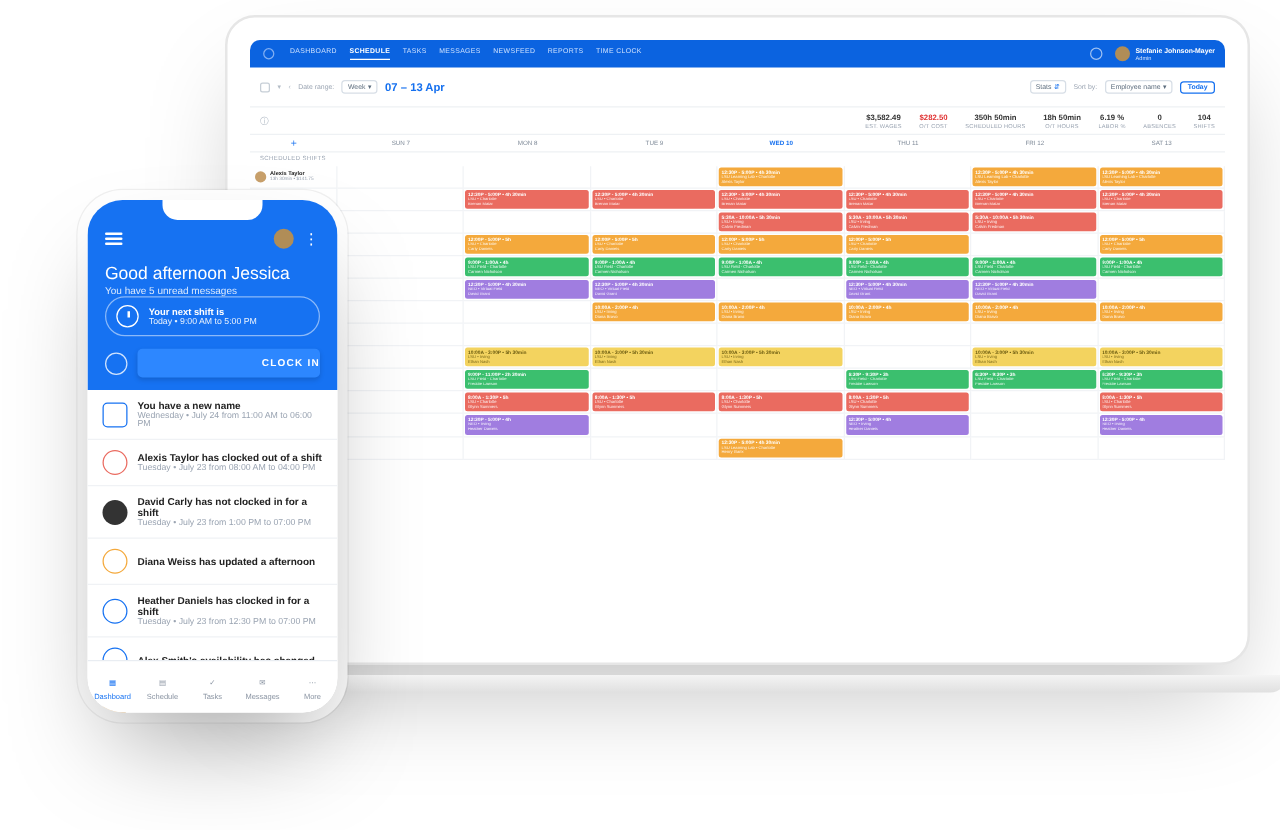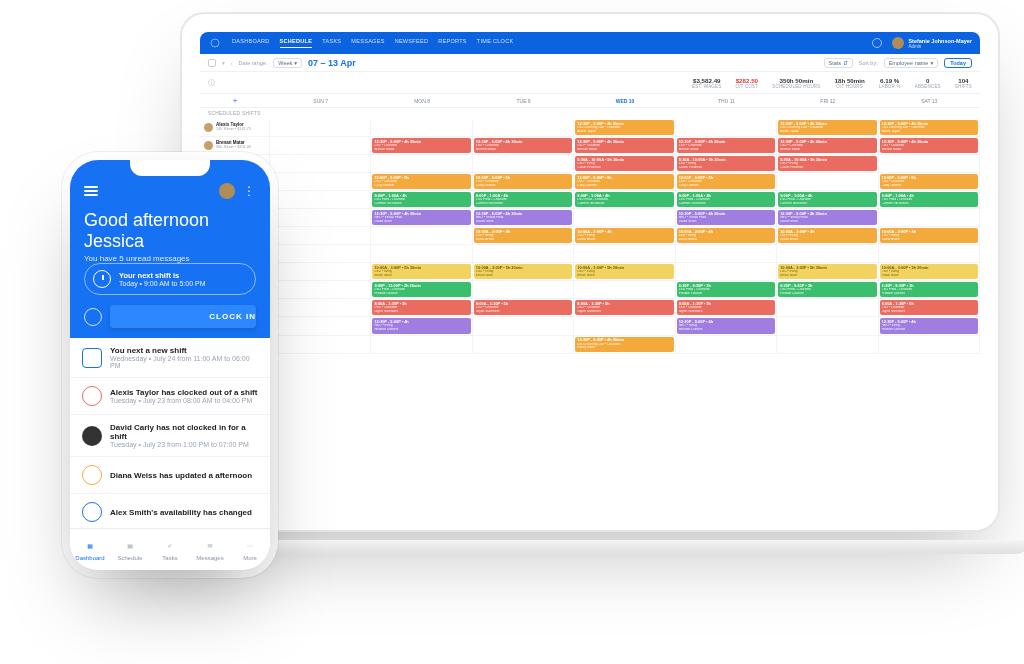--- a/index.html
+++ b/index.html
@@ -52,21 +52,21 @@
   .nav .tabs span.active { color: #fff; font-weight: 700; border-bottom: 1.5px solid #fff; padding-bottom: 3px; }
   .nav .spacer { flex: 1; }
   .nav .user { display: flex; align-items: center; gap: 4px; color: #fff; font-size: 5.5px; }
   .nav .user .avatar { width: 12px; height: 12px; border-radius: 50%; background: #b08d57; }
   .nav .iconbtn { width:10px;height:10px; border:1px solid rgba(255,255,255,.6); border-radius:50%; }
 
   
   .toolbar {
     display: flex;
     align-items: center;
-    height: 18px;
+    height: 32px;
     border-bottom: 1px solid #eef1f4;
     padding: 0 8px;
     gap: 6px;
     font-size: 5.5px;
     color: #666;
   }
   .tb-chk { width:8px;height:8px;border:1px solid #c6ced6;border-radius:2px; }
   .tb-chev { color:#b3bcc6; }
   .tb-label { color:#9aa4b2; }
   .pill {
@@ -169,21 +169,21 @@
     background: #1672f2;
     color: #fff;
     padding: 22px 14px 10px 14px;
     position: relative;
   }
   .ph-bar { display:flex; align-items:center; height:18px; }
   .ph-bar .ham span { display:block;width:14px;height:2px;background:#fff;margin:2px 0;border-radius:1px; }
   .ph-bar .right { margin-left:auto; display:flex; gap:8px; align-items:center; }
   .ph-bar .ravatar { width:16px;height:16px;border-radius:50%;background:#b08d57; }
   .ph-bar .dots { color:#fff; font-size:12px; letter-spacing:1px; }
-  .ph-greet { margin-top: 10px; font-size: 18px; font-weight: 300; }
+  .ph-greet { margin-top: 10px; font-size: 14px; font-weight: 300; }
   .ph-sub { font-size: 8px; opacity:.85; margin-top:2px; }
   .ph-next {
     display:flex; align-items:center; gap:8px;
     border:1px solid rgba(255,255,255,.5); border-radius:18px;
     padding:6px 8px;
   }
   .ph-next .ic { width:18px;height:18px;border:1.5px solid #fff;border-radius:50%; position:relative; flex-shrink:0; }
   .ph-next .ic::after { content:""; position:absolute; left:50%; top:25%; width:1.5px; height:5px; background:#fff; }
   .ph-next .tt { font-size:7.5px; font-weight:700; }
   .ph-next .ts { font-size:7px; opacity:.9; }
@@ -846,21 +846,21 @@
     <div class="ph-clockrow">
       <div class="ic2"></div>
       <div class="ph-clockbtn">CLOCK IN</div>
     </div>
   </div>
 
   <div class="ph-list" id="ph-list">
       <div class="ph-item">
         <div class="ico" style="border-radius:4px;"></div>
         <div>
-          <div class="t">You next a new shift</div>
+          <div class="t">You have a new name</div>
           <div class="s">Wednesday • July 24 from 11:00 AM to 06:00 PM</div>
         </div>
       </div>
       <div class="ph-item">
         <div class="ico red"></div>
         <div>
           <div class="t">Alexis Taylor has clocked out of a shift</div>
           <div class="s">Tuesday • July 23 from 08:00 AM to 04:00 PM</div>
         </div>
       </div>
@@ -868,20 +868,27 @@
         <div class="ico av"></div>
         <div>
           <div class="t">David Carly has not clocked in for a shift</div>
           <div class="s">Tuesday • July 23 from 1:00 PM to 07:00 PM</div>
         </div>
       </div>
       <div class="ph-item">
         <div class="ico orange"></div>
         <div>
           <div class="t">Diana Weiss has updated a afternoon</div>
+        </div>
+      </div>
+      <div class="ph-item">
+        <div class="ico"></div>
+        <div>
+          <div class="t">Heather Daniels has clocked in for a shift</div>
+          <div class="s">Tuesday • July 23 from 12:30 PM to 07:00 PM</div>
         </div>
       </div>
       <div class="ph-item">
         <div class="ico"></div>
         <div>
           <div class="t">Alex Smith's availability has changed</div>
         </div>
       </div>
       <div class="ph-item">
         <div class="ico av2"></div>

